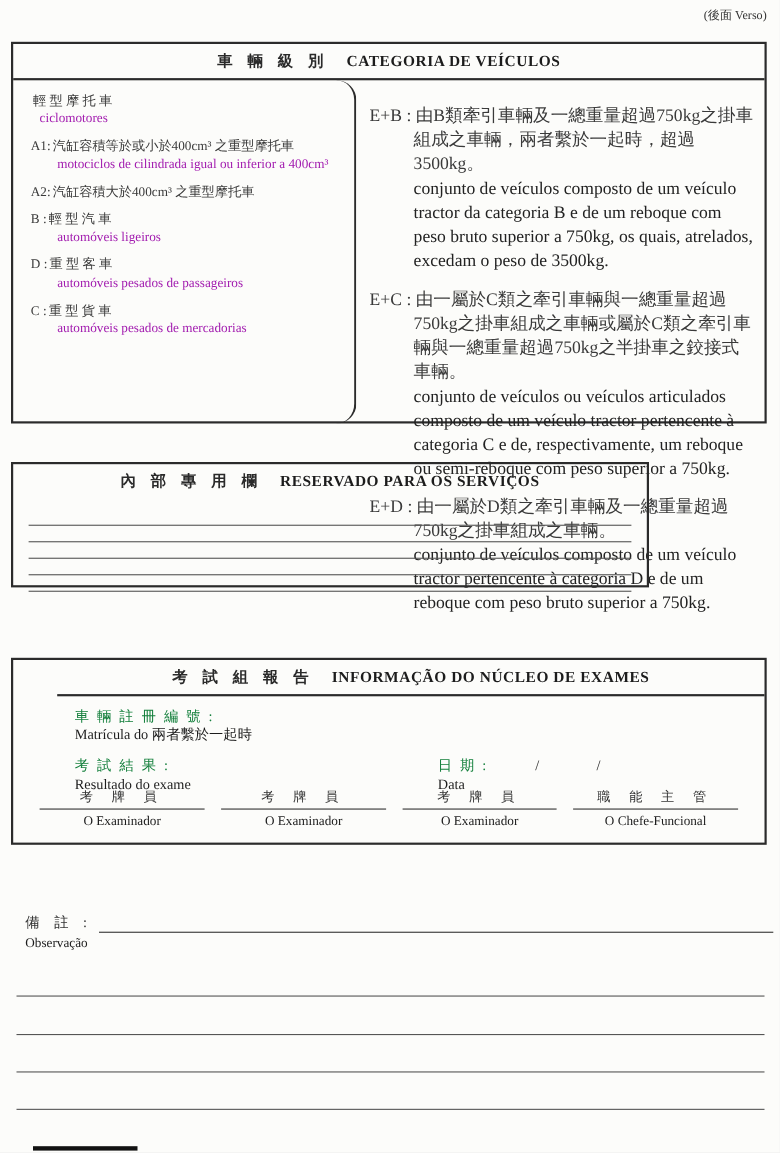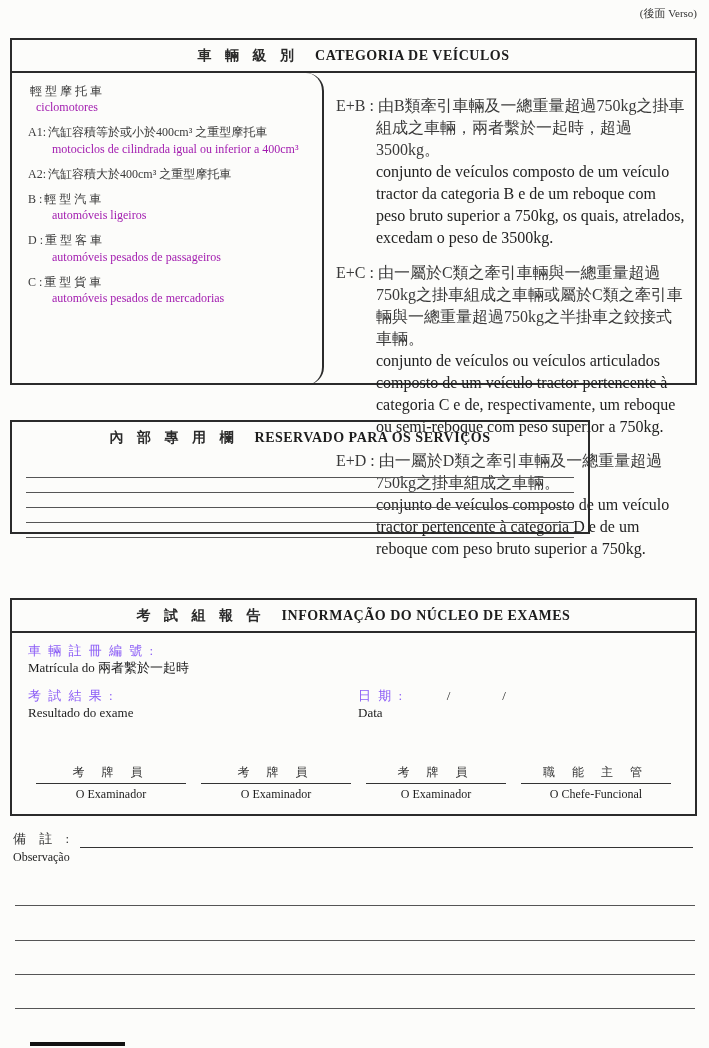--- a/index.html
+++ b/index.html
@@ -28,34 +28,34 @@
   .rcat{font-size:16px;line-height:1.38;margin-bottom:11px;padding-left:40px;margin-top:12px;}
   .rcat-zh{text-indent:-40px;color:#3a3a3a;}
   .rcat-pt{color:#222;}
 
   
   .box2{left:10px;top:420px;width:580px;height:114px;}
   .svc-lines{padding:10px 14px 0 14px;}
   .rule{border-bottom:1px solid #555;height:14px;}
 
   
-  .box3{left:10px;top:598px;width:687px;height:218px;}
+  .box3{left:10px;top:598px;width:687px;height:170px;padding-left:40px;}
   .field{padding:10px 0 0 16px;font-size:13px;line-height:1.3;}
-  .zh-label{letter-spacing:2px;color:#8b5cf6;}
+  .zh-label{letter-spacing:2px;color:#15803d;}
   .field-row{display:flex;padding-left:16px;margin-top:10px;font-size:13px;}
   .fr-left{width:330px;}
   .date-slashes{white-space:pre;letter-spacing:1px;}
   .sig-row{position:absolute;left:0;right:0;bottom:12px;display:flex;justify-content:space-between;padding:0 24px;}
   .sig{width:150px;text-align:center;font-size:12px;}
   .sig:nth-child(3){width:140px;}
   .sig-zh{letter-spacing:7px;border-bottom:1px solid #333;padding-bottom:2px;color:#333;white-space:nowrap;}
   .sig-pt{margin-top:3px;}
 
   
-  .notes{position:absolute;left:13px;top:830px;width:680px;}
+  .notes{position:absolute;left:23px;top:830px;width:680px;}
   .notes-label-row{display:flex;align-items:flex-end;font-size:13px;}
   .notes-zh{letter-spacing:5px;white-space:nowrap;color:#333;}
   .fill-line{flex:1;border-bottom:1px solid #333;margin-left:6px;height:15px;}
   .notes-pt{font-size:12px;margin-top:2px;}
   .nline{position:absolute;left:15px;width:680px;border-bottom:1px solid #555;}
   .nline1{top:905px;} .nline2{top:940px;} .nline3{top:974px;} .nline4{top:1008px;}
   .scan-artifact{position:absolute;left:30px;top:1042px;width:95px;height:4px;background:#121212;}
 </style>
 </head>
 <body>

